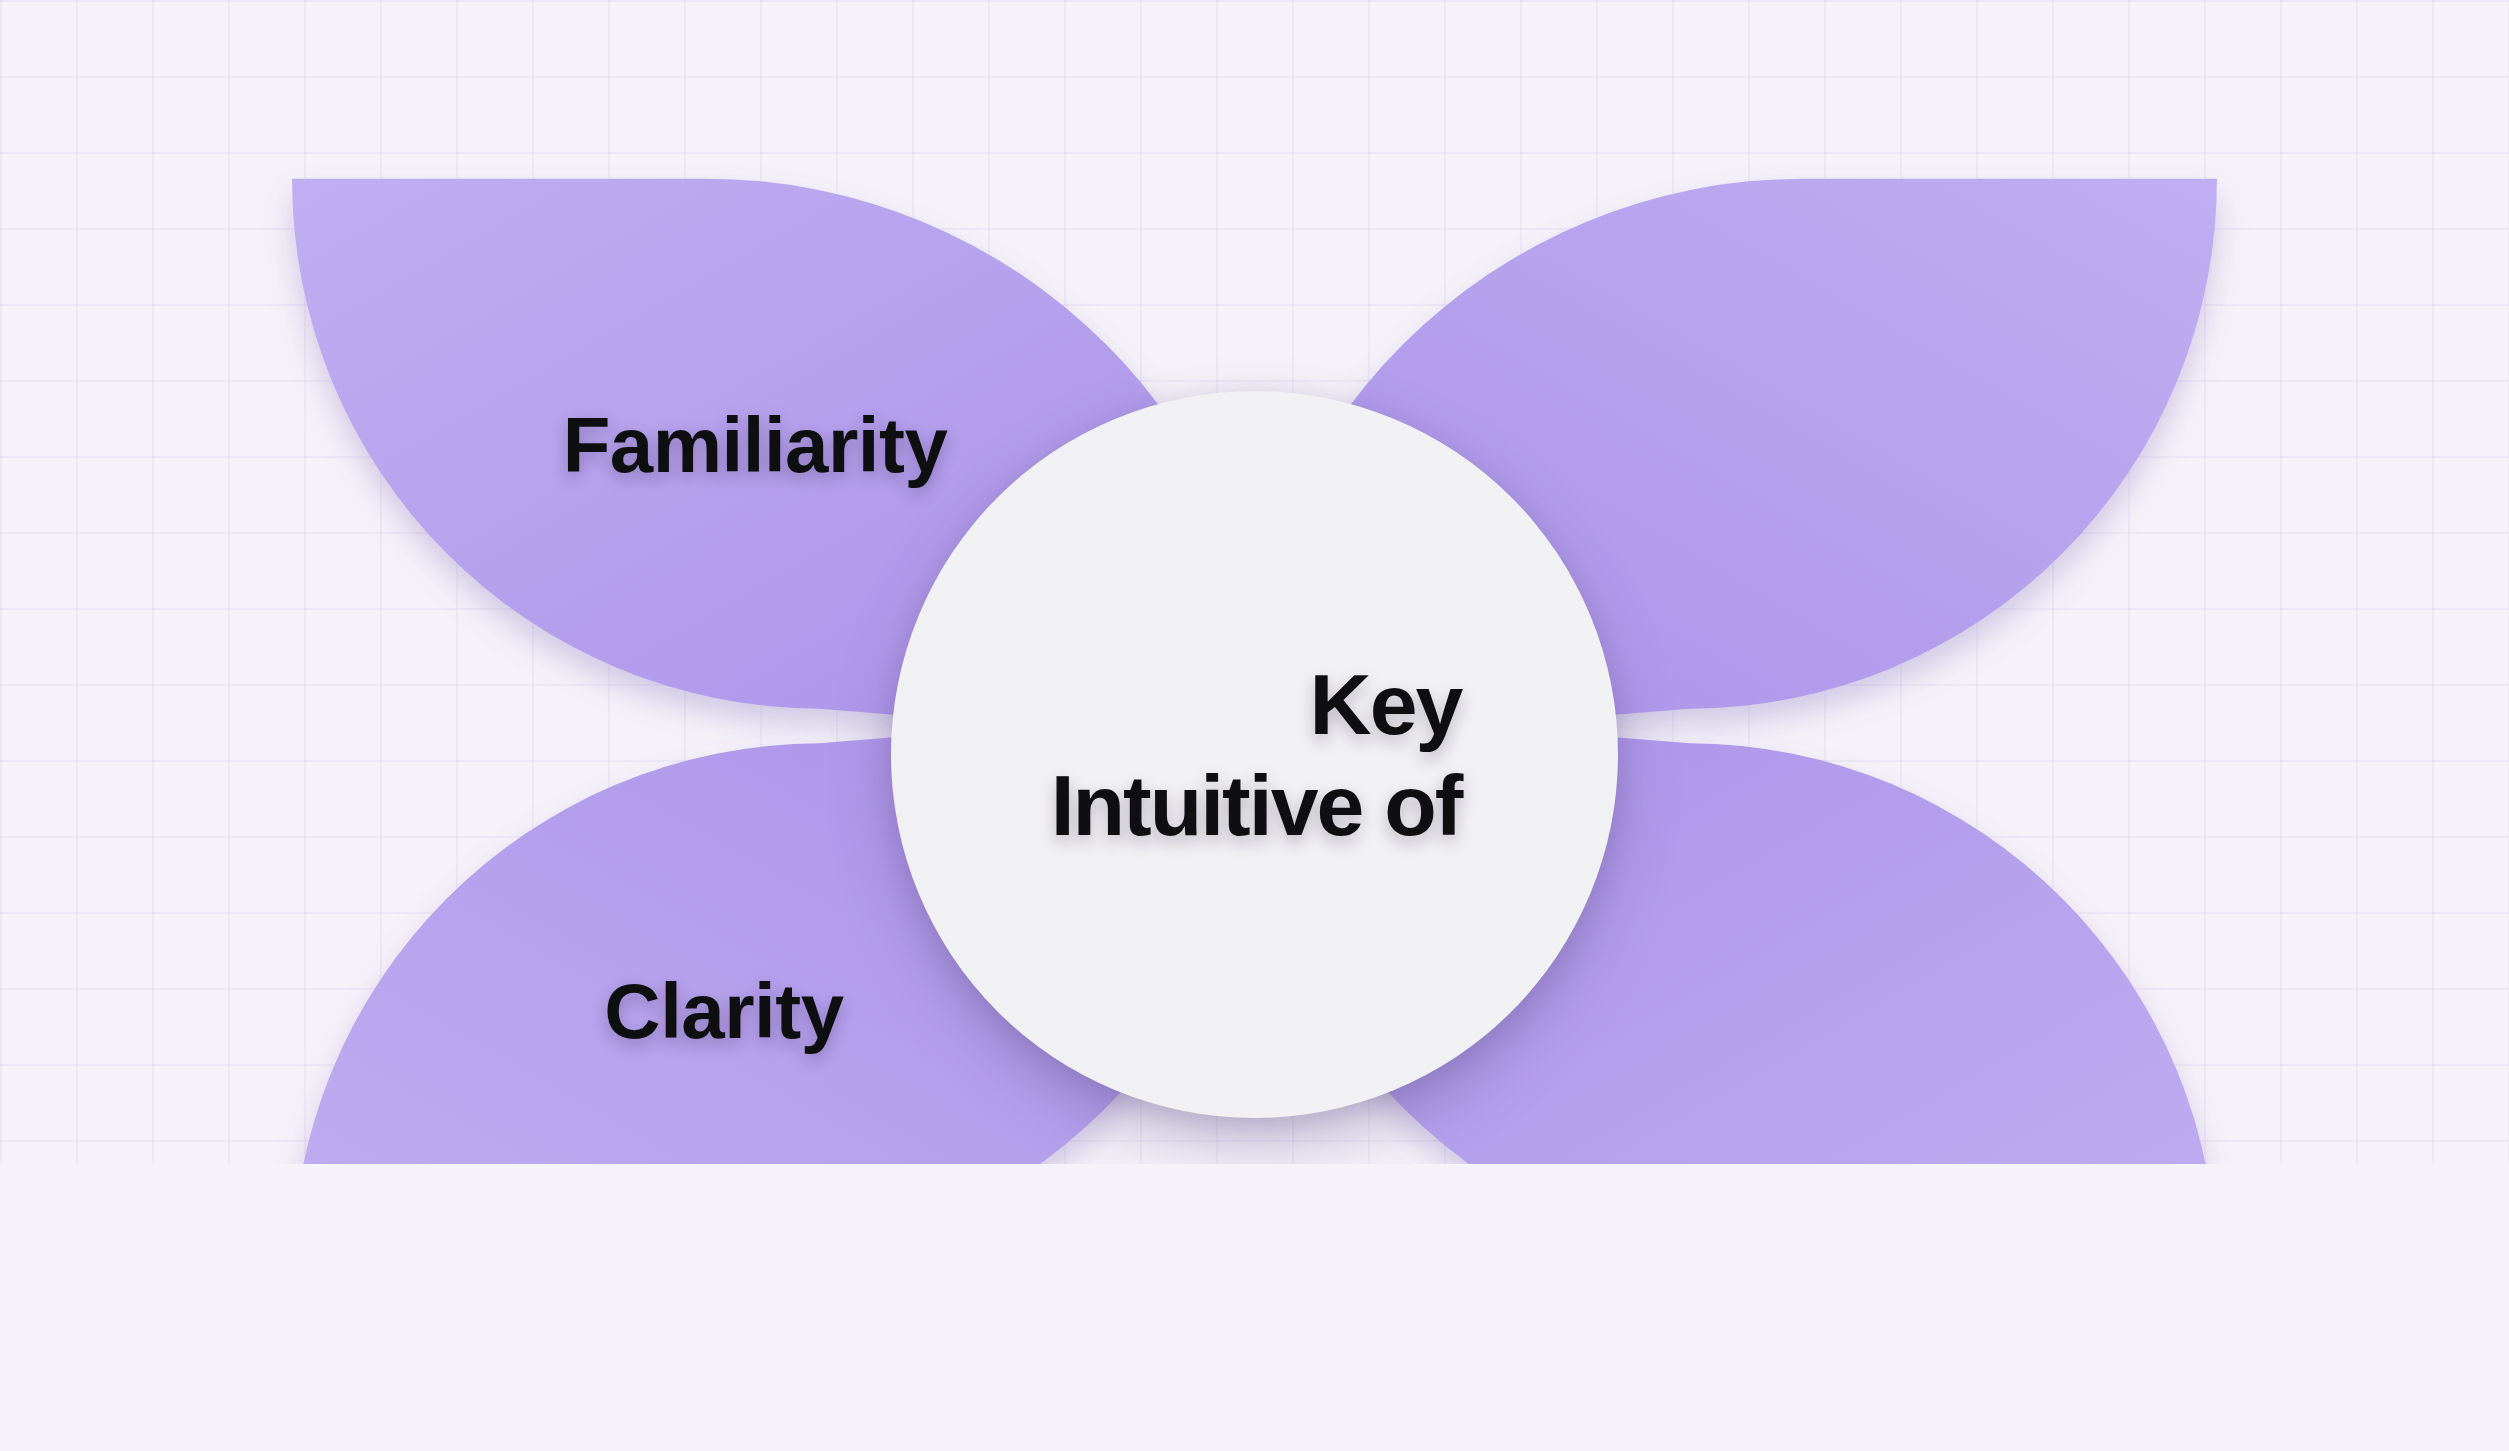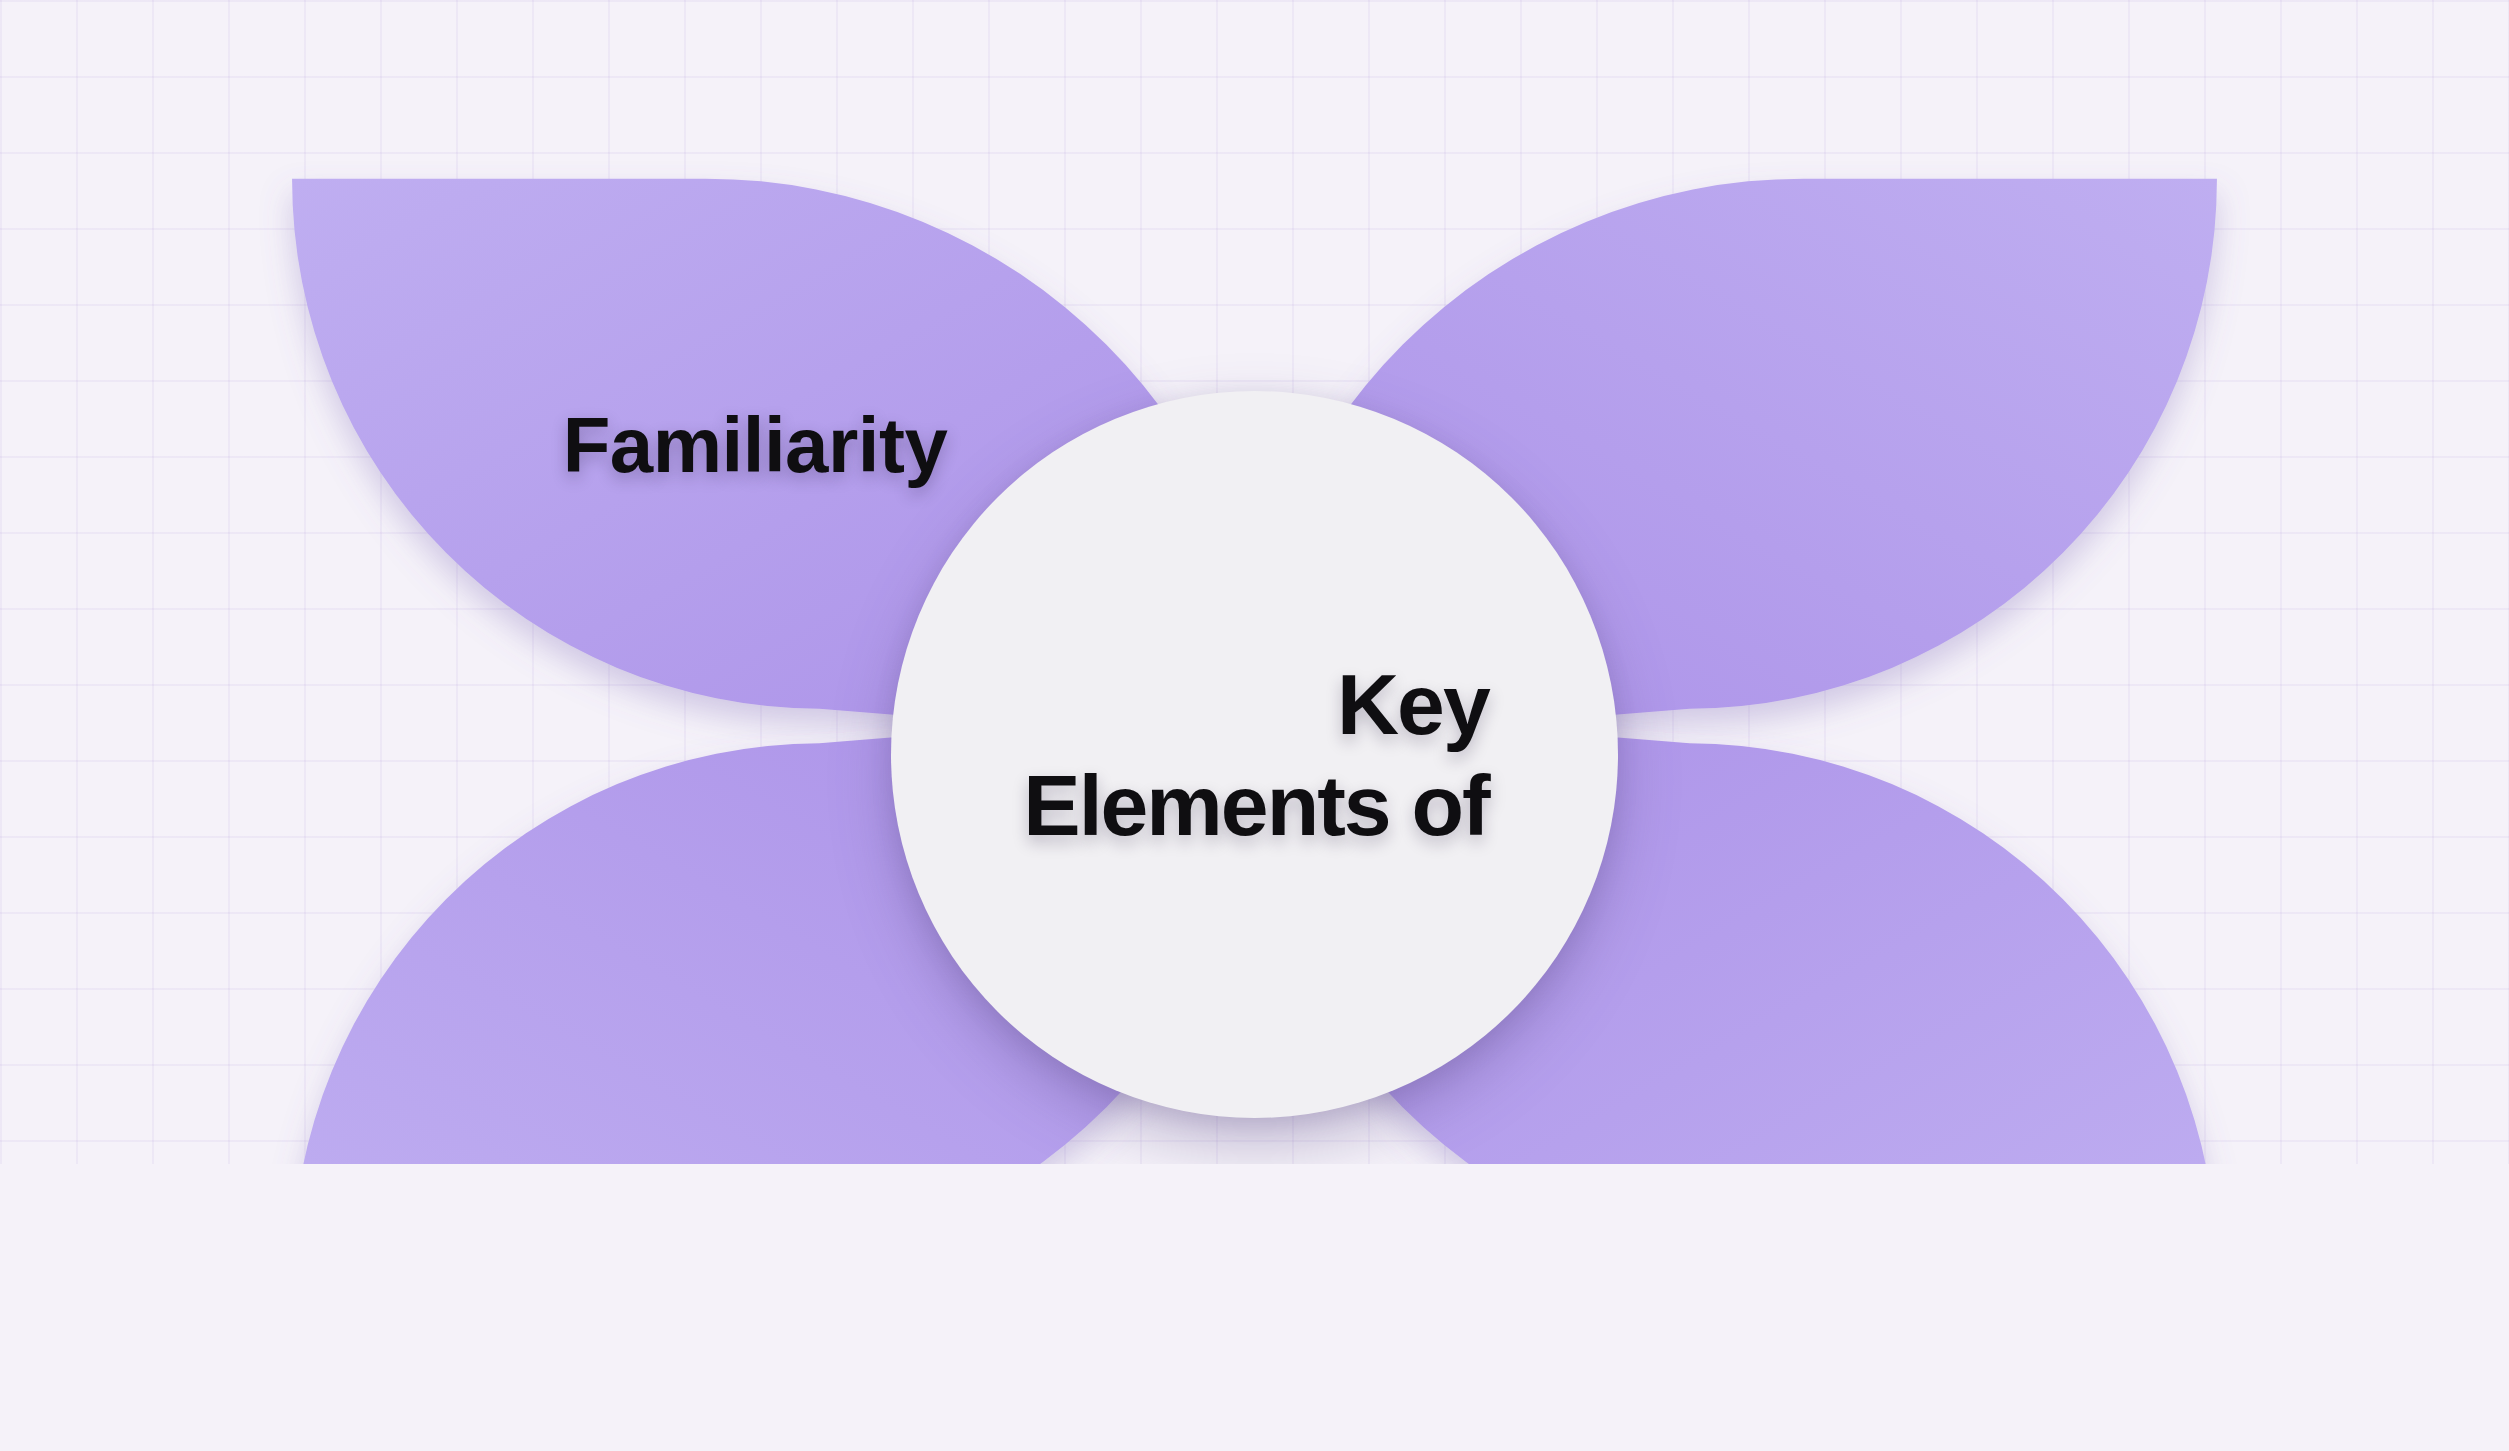--- a/index.html
+++ b/index.html
@@ -103,21 +103,22 @@
     <path filter="url(#petalShadow)" fill="url(#gradBL)" d="M 298 1299 L 720 1299 A 578 578 0 0 0 1298 721 L 836 758 A 540 540 0 0 0 298 1299 Z"></path>
 
     <path filter="url(#petalShadow)" fill="url(#gradBR)" d="M 2262 1299 L 1840 1299 A 578 578 0 0 1 1262 721 L 1724 758 A 540 540 0 0 1 2262 1299 Z"></path>
   </svg>
 
   <div class="center-circle"></div>
 
   <div class="petal-label label-familiarity">Familiarity</div>
 
 
+  <div class="petal-label label-clarity">Clarity</div>
 
 
   <div class="center-title">
     <div>Key</div>
-    <div>Elements of</div>
+    <div>Intuitive of</div>
   </div>
 
 </div>
 
 
 </body></html>

